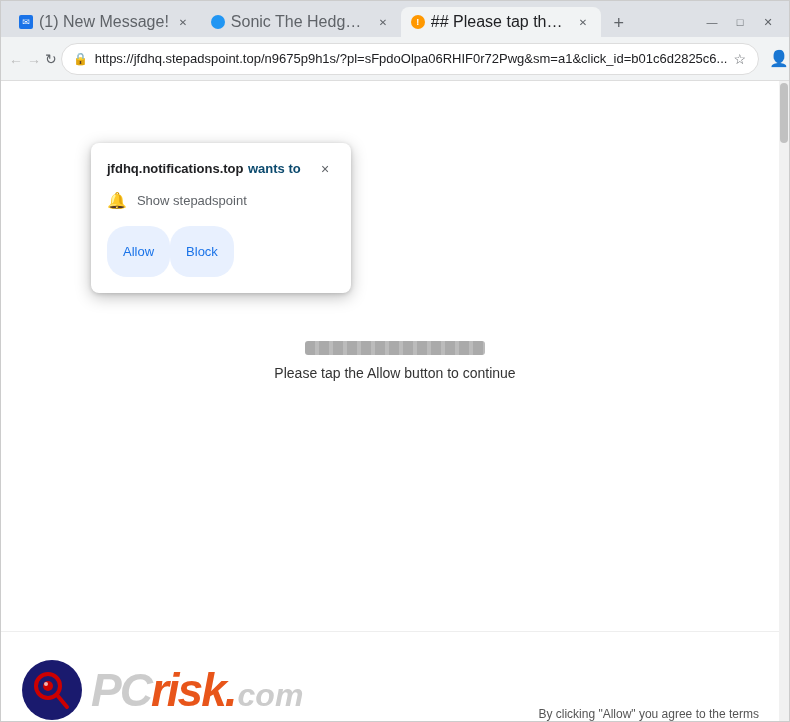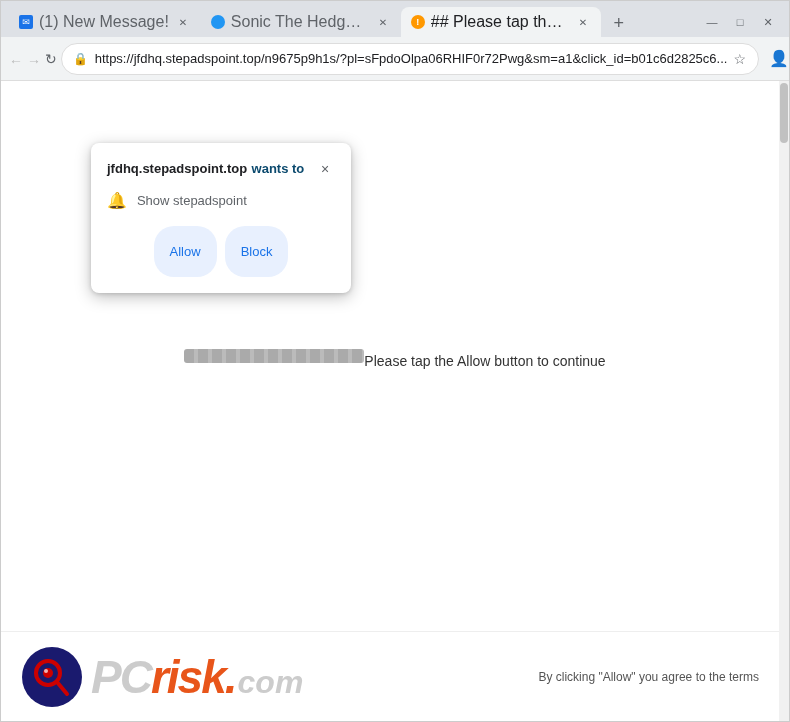--- a/index.html
+++ b/index.html
@@ -250,22 +250,21 @@
       font-size: 13px;
     }
 
     .bell-icon {
       font-size: 16px;
       color: #5f6368;
     }
 
     .popup-actions {
       display: flex;
-      justify-content: center;
-      gap: 8px;
+      justify-content: flex-start;
     }
 
     .btn-allow {
       padding: 6px 16px;
       background: #e8f0fe;
       color: #1a73e8;
       border: none;
       border-radius: 20px;
       font-size: 13px;
       font-weight: 500;
@@ -279,21 +278,21 @@
       border: none;
       border-radius: 20px;
       font-size: 13px;
       font-weight: 500;
       cursor: pointer;
     }
 
     
     .page-body {
       display: flex;
-      flex-direction: row;
+      flex-direction: column;
       align-items: center;
       justify-content: center;
       height: 100%;
       padding-bottom: 80px;
     }
 
     .progress-bar-container {
       width: 180px;
       height: 14px;
       background: #ccc;
@@ -318,21 +317,21 @@
     
     .pcrisk-footer {
       position: absolute;
       bottom: 0;
       left: 0;
       right: 10px;
       height: 90px;
       background: #fff;
       border-top: 1px solid #eee;
       display: flex;
-      align-items: center;
+      align-items: flex-end;
       padding: 0 20px;
     }
 
     .pcrisk-logo {
       display: flex;
       align-items: center;
       gap: 8px;
     }
 
     .footer-right {
@@ -433,21 +432,21 @@
 
   <div class="page-content">
 
     <div class="scrollbar">
       <div class="scrollbar-thumb"></div>
     </div>
 
     <div class="permission-popup">
       <div class="popup-header">
         <div>
-          <span class="popup-site-name">jfdhq.stepadspoint.top</span>
+          <span class="popup-site-name">jfdhq.notifications.top</span>
           <span style="font-size:13px; color:#0c4a6e; font-weight:600;">wants to</span>
         </div>
         <div class="popup-close">×</div>
       </div>
       <div class="popup-permission-row">
         <span class="bell-icon">🔔</span>
         <span>Show stepadspoint</span>
       </div>
       <div class="popup-actions">
         <button class="btn-allow">Allow</button>

